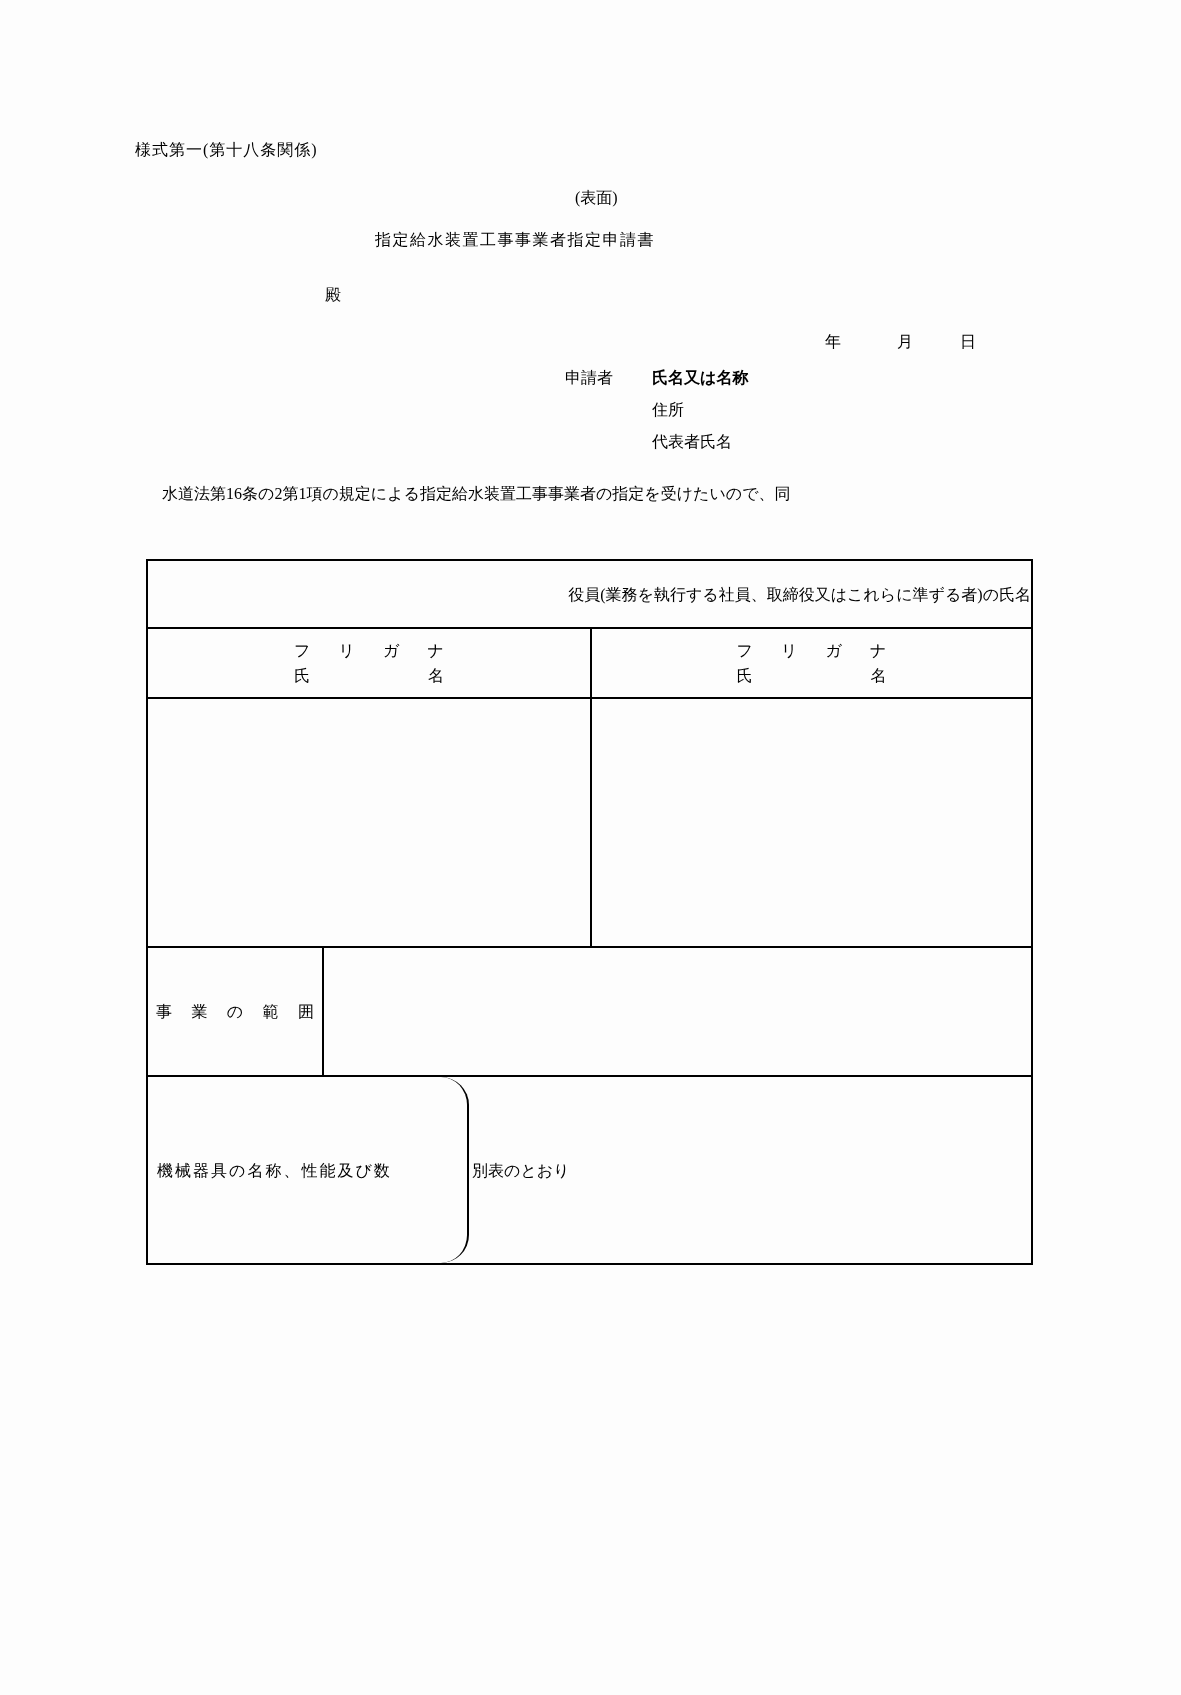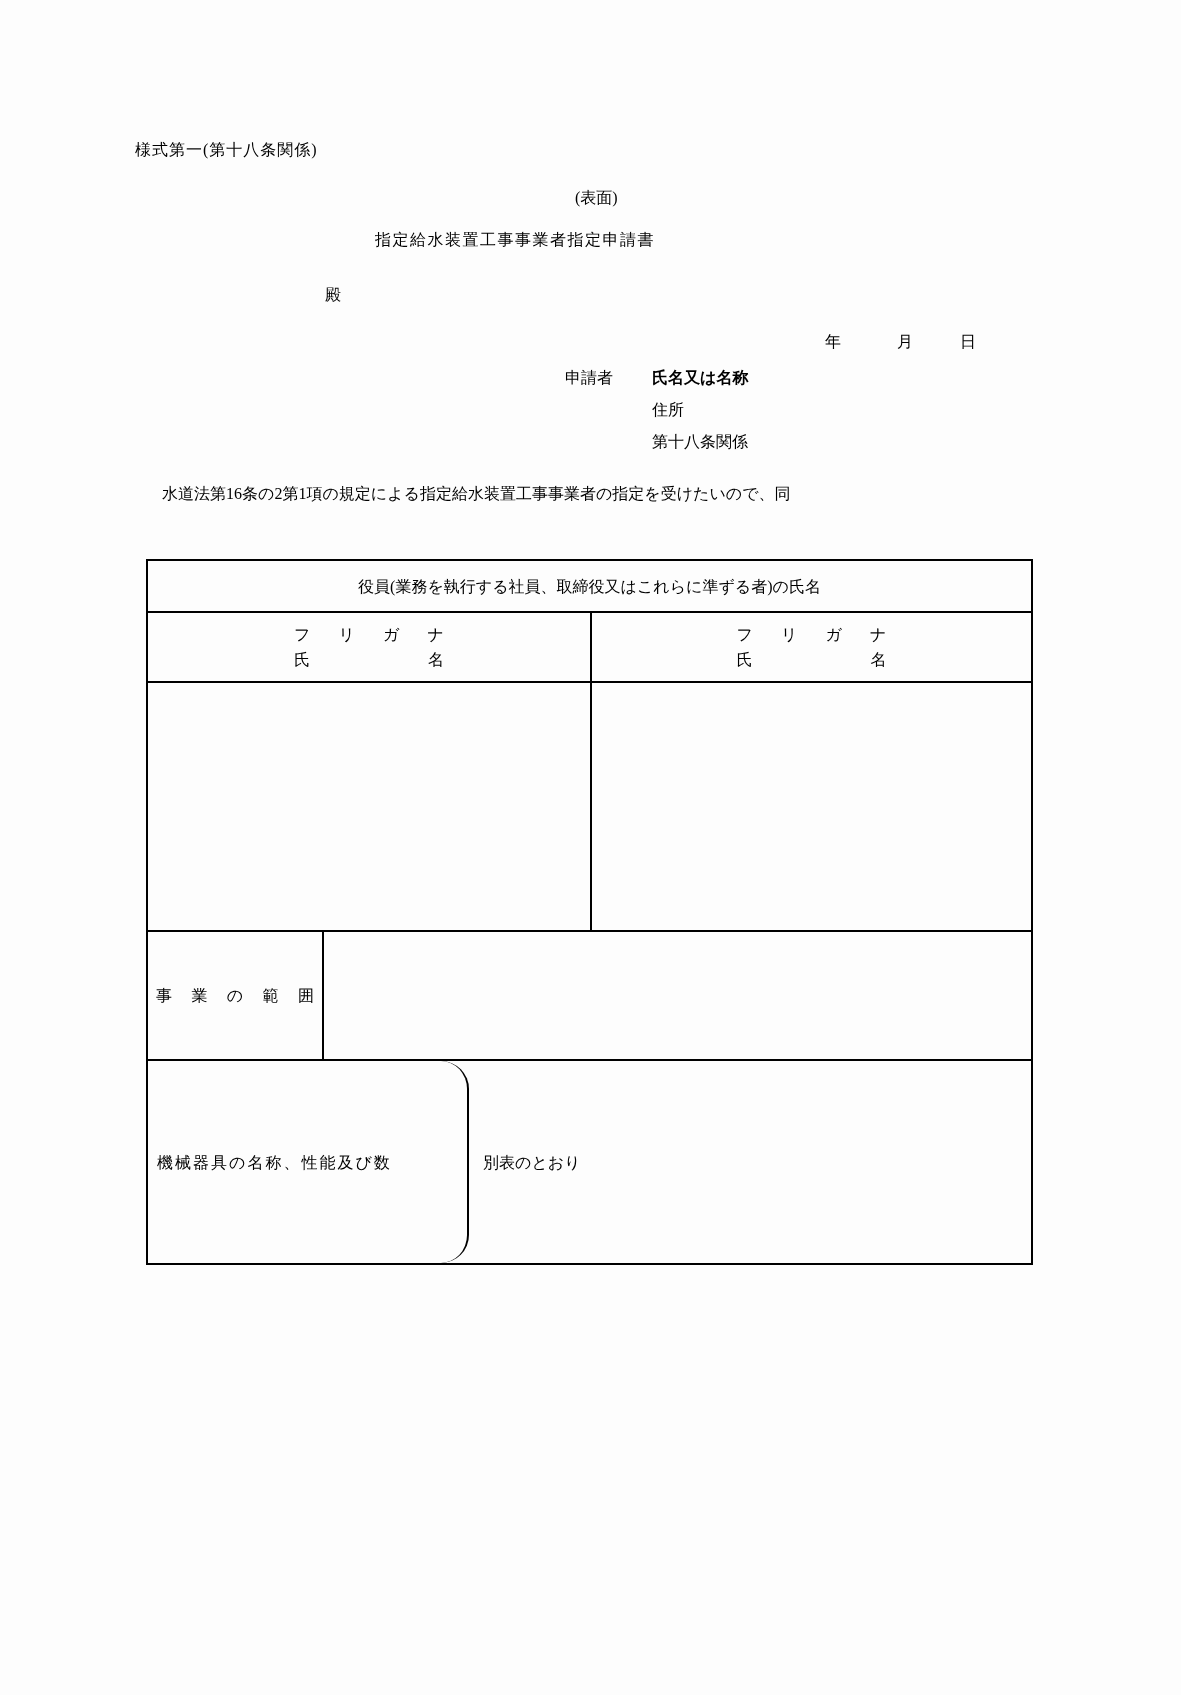--- a/index.html
+++ b/index.html
@@ -33,35 +33,35 @@
 
   .officers-table{
     left:146px;top:559px;
     width:887px;height:706px;
     border:2px solid #000;
     box-sizing:border-box;
     display:flex;flex-direction:column;
   }
   .trow{display:flex;box-sizing:border-box;border-bottom:2px solid #000;}
   .trow:last-child{border-bottom:none;flex:1;}
-  .row-officers{height:52px;align-items:center;justify-content:center;}
+  .row-officers{height:68px;align-items:center;justify-content:flex-end;}
   .row-furigana{height:70px;}
   .row-names{height:249px;}
   .row-scope{height:129px;}
   .cell{box-sizing:border-box;}
   .cell-half{width:444px;border-right:2px solid #000;
     display:flex;flex-direction:column;align-items:center;justify-content:center;}
   .cell-half-r{flex:1;display:flex;flex-direction:column;align-items:center;justify-content:center;}
   .spread{width:150px;display:flex;justify-content:space-between;line-height:25px;}
   .cell-scope-label{width:176px;border-right:2px solid #000;
     display:flex;align-items:center;justify-content:center;}
   .scope-spread{width:158px;display:flex;justify-content:space-between;}
   .cell-machinery-label{width:321px;border-right:2px solid #000;
     display:flex;align-items:center;padding-left:9px;letter-spacing:2px;border-radius:28px;}
-  .cell-machinery-value{flex:1;display:flex;align-items:center;padding-left:14px;}
+  .cell-machinery-value{flex:1;display:flex;align-items:center;padding-left:3px;}
   .cell-empty{flex:1;}
   .remarks{left:130px;top:1272px;}
   .remarks-text{margin-left:24px;}
 </style>
 </head>
 <body>
 
 <div class="page">
 
   <div class="abs form-number">様式第一(第十八条関係)</div>
@@ -69,21 +69,21 @@
   <div class="abs doc-title">指定給水装置工事事業者指定申請書</div>
   <div class="abs addressee">殿</div>
 
   <span class="abs date-year">年</span>
   <span class="abs date-month">月</span>
   <span class="abs date-day">日</span>
 
   <span class="abs applicant-label">申請者</span>
   <span class="abs applicant-name">氏名又は名称</span>
   <span class="abs applicant-address">住所</span>
-  <span class="abs applicant-rep">第十八条関係</span>
+  <span class="abs applicant-rep">代表者氏名</span>
 
   <div class="abs statement">
     <div>　水道法第16条の2第1項の規定による指定給水装置工事事業者の指定を受けたいので、同</div>
   </div>
 
   <div class="abs officers-table">
 
     <div class="trow row-officers">
       <span>役員(業務を執行する社員、取締役又はこれらに準ずる者)の氏名</span>
     </div>

